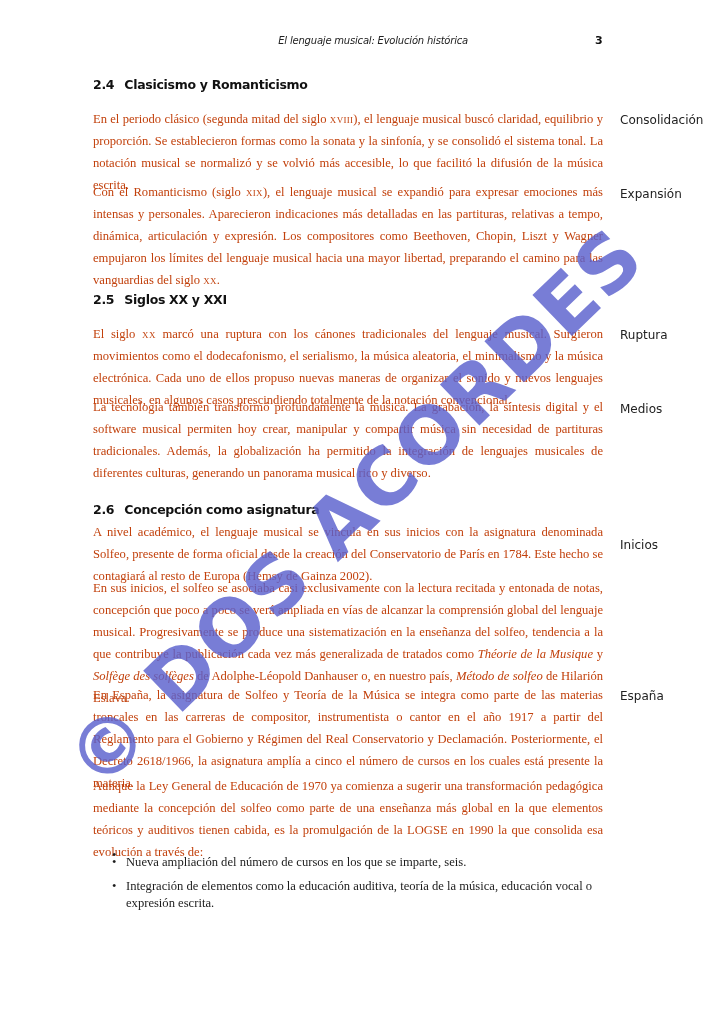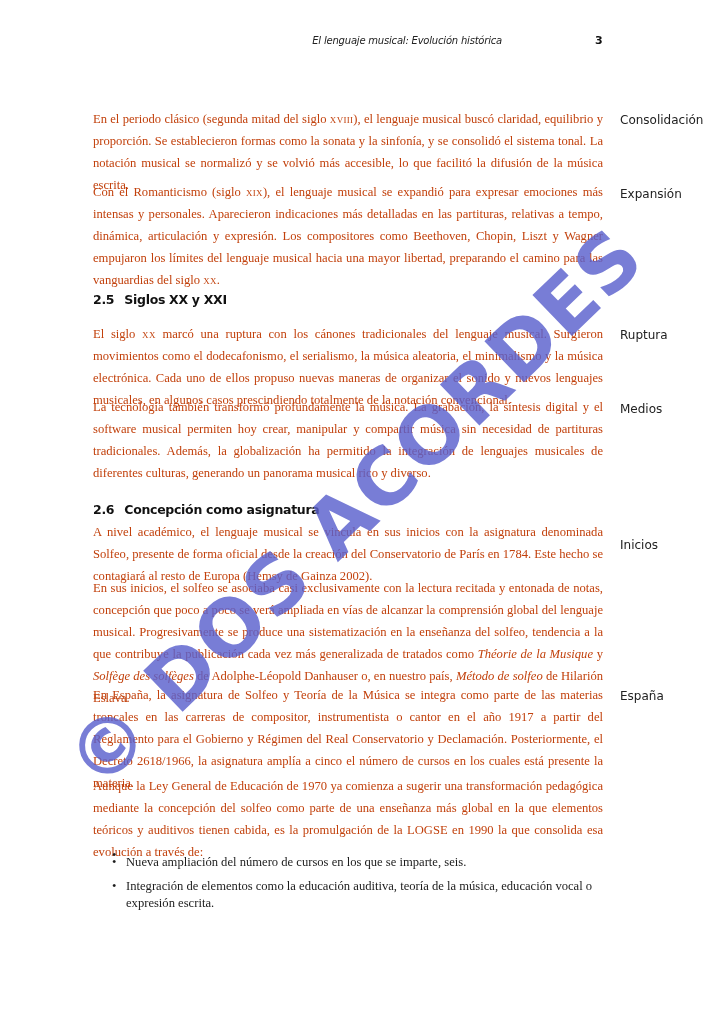--- a/index.html
+++ b/index.html
@@ -1,17 +1,17 @@
 <!DOCTYPE html>
 <html><head>
 <meta charset="utf-8">
 <style>
   html, body { margin: 0; padding: 0; background: #ffffff; }
   body { width: 723px; height: 1024px; position: relative; overflow: hidden; }
-  .page { position: absolute; left: 0; top: 0; width: 588px; height: 1024px; background: #fff; padding-left: 34px; }
+  .page { position: absolute; left: 0; top: 0; width: 588px; height: 1024px; background: #fff; }
 
   .running-head {
     position: absolute; top: 35px; right: 120px;
     font-family: "DejaVu Sans", sans-serif; font-style: italic;
     font-size: 10px; color: #222; letter-spacing: -0.2px;
   }
   .folio {
     position: absolute; top: 34px; left: 595px;
     font-family: "DejaVu Sans", sans-serif; font-weight: bold;
     font-size: 11px; color: #111;
@@ -55,20 +55,24 @@
   }
 </style>
 </head>
 <body>
 
 <div class="page">
 
   <div class="running-head">El lenguaje musical: Evolución histórica</div>
   <div class="folio">3</div>
 
+  <div class="section-heading" style="top:77px;">
+    <span class="num">2.4</span>
+    <span>Clasicismo y Romanticismo</span>
+  </div>
 
   <p class="para" style="top:108px;"><span>En el periodo clásico (segunda mitad del siglo </span><span class="sc">xviii</span><span>), el lenguaje musical buscó claridad, equilibrio y proporción. Se establecieron formas como la sonata y la sinfonía, y se consolidó el sistema tonal. La notación musical se normalizó y se volvió más accesible, lo que facilitó la difusión de la música escrita.</span></p>
   <div class="marginal" style="top:113px;">Consolidación</div>
 
   <p class="para" style="top:181px;"><span>Con el Romanticismo (siglo </span><span class="sc">xix</span><span>), el lenguaje musical se expandió para expresar emociones más intensas y personales. Aparecieron indicaciones más detalladas en las partituras, relativas a tempo, dinámica, articulación y expresión. Los compositores como Beethoven, Chopin, Liszt y Wagner empujaron los límites del lenguaje musical hacia una mayor libertad, preparando el camino para las vanguardias del siglo </span><span class="sc">xx</span><span>.</span></p>
   <div class="marginal" style="top:187px;">Expansión</div>
 
   <div class="section-heading" style="top:292px;">
     <span class="num">2.5</span>
     <span>Siglos XX y XXI</span>

